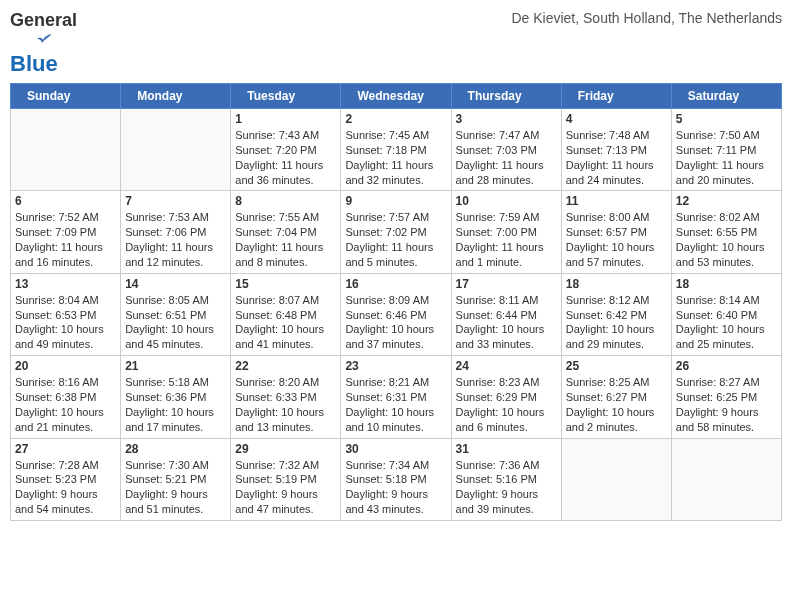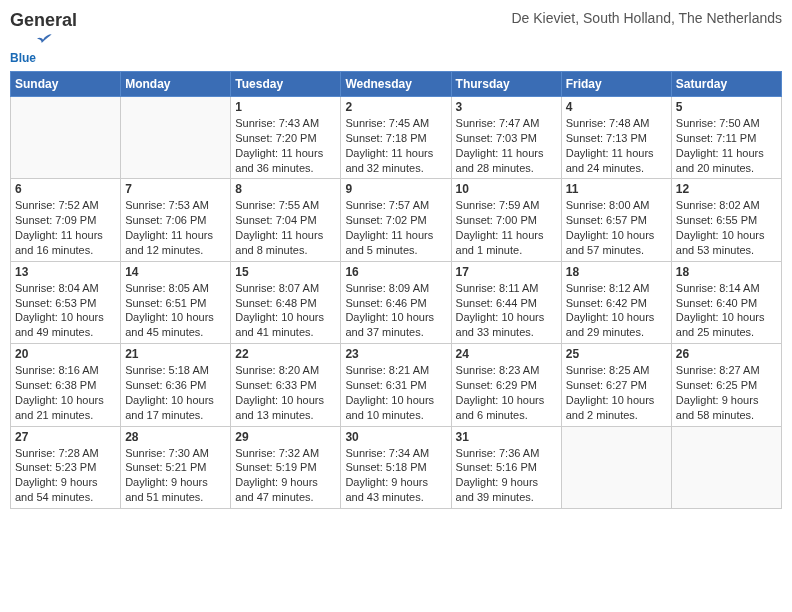--- a/index.html
+++ b/index.html
@@ -25,21 +25,21 @@
       display: flex;
       align-items: center;
       flex-direction: column;
     }
     .logo-general {
       font-size: 18px;
       font-weight: bold;
       color: #333;
     }
     .logo-blue {
-      font-size: 12px;
+      font-size: 22px;
       font-weight: bold;
       color: #1a6ab5;
     }
     .logo-bird {
       width: 20px;
       height: 20px;
       margin-left: 2px;
     }
     .title-section {
       text-align: right;
@@ -54,21 +54,21 @@
       color: #555;
     }
     .calendar {
       width: 100%;
       border-collapse: collapse;
     }
     .calendar th {
       background: #3a6db5;
       color: #fff;
       font-size: 12px;
-      padding: 5px 4px;
+      padding: 5px 16px;
       text-align: left;
       border: 1px solid #5588cc;
     }
     .calendar td {
       vertical-align: top;
       border: 1px solid #ccc;
       padding: 3px 4px;
       font-size: 10px;
       color: #333;
       width: calc(100% / 7);

